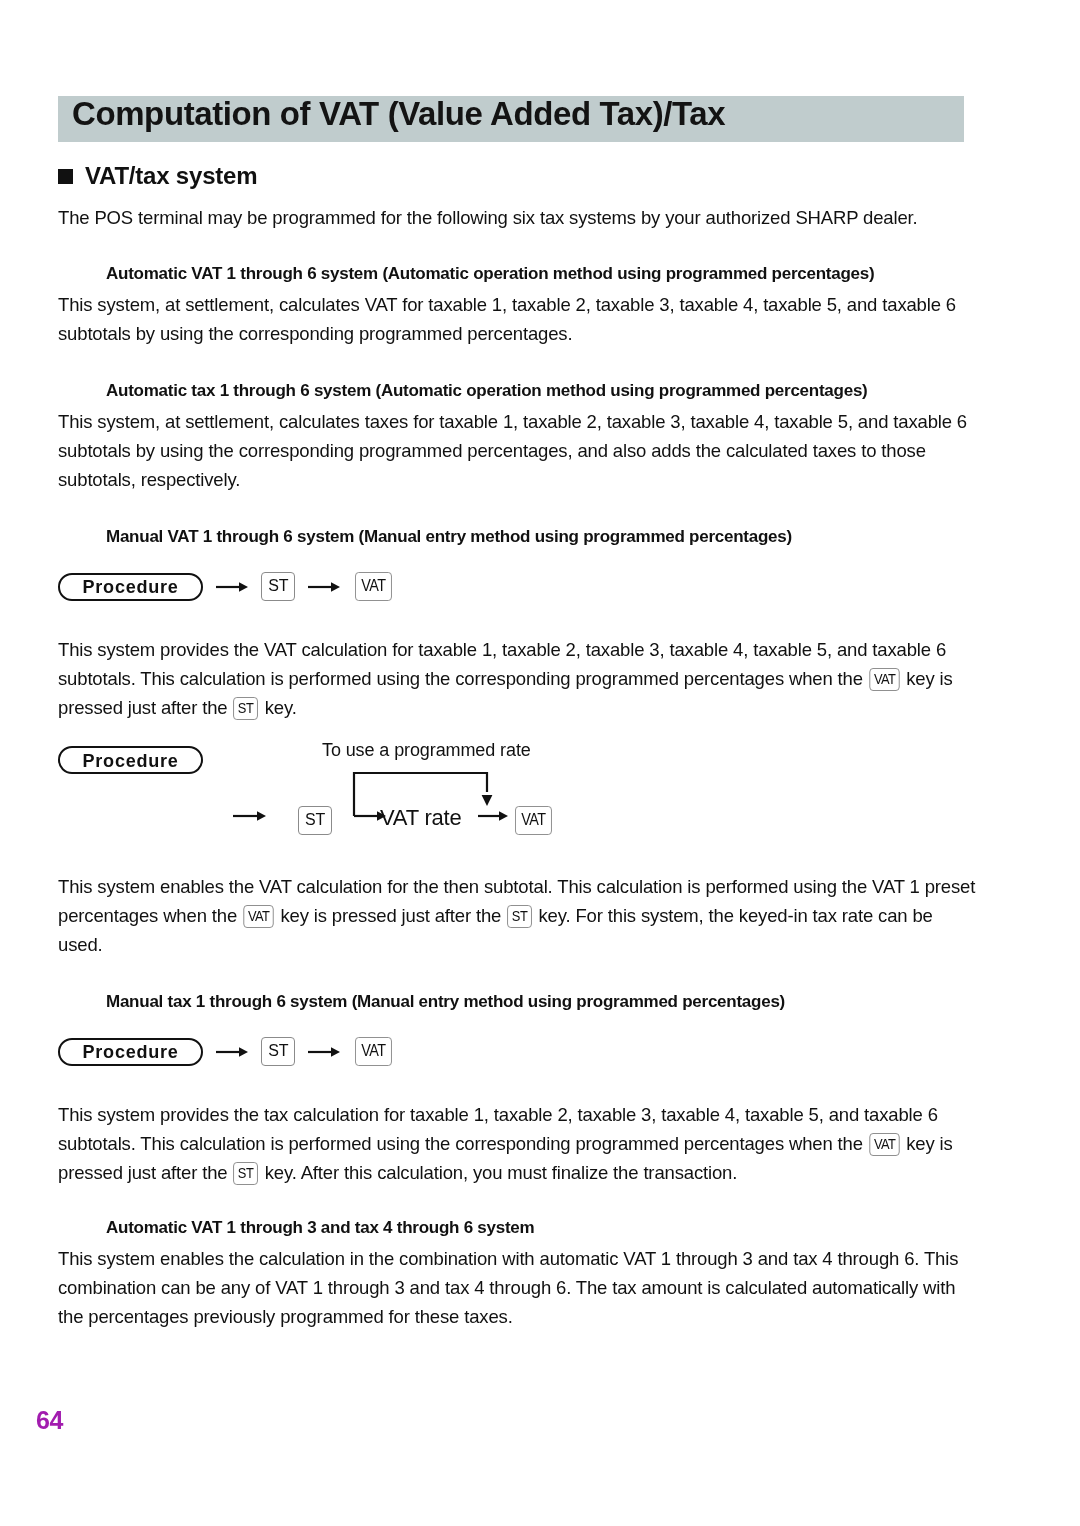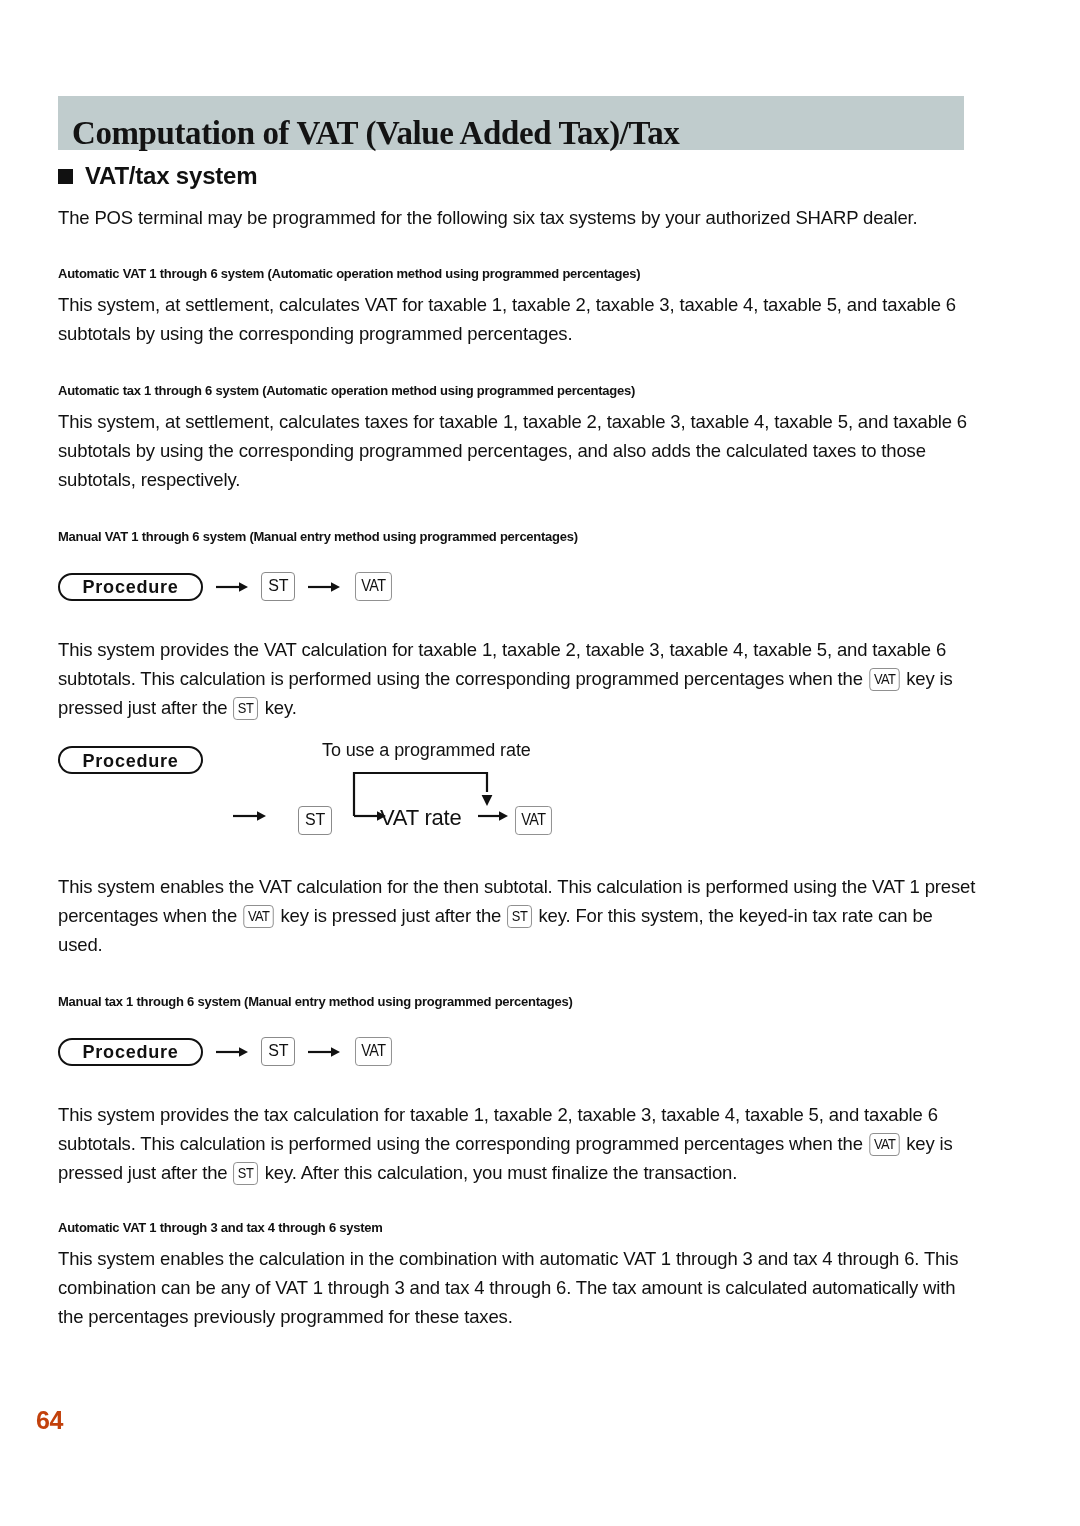--- a/index.html
+++ b/index.html
@@ -22,25 +22,24 @@
     width: 1080px;
     height: 1526px;
   }
 
   
   .title-banner {
     position: absolute;
     left: 58px;
     top: 96px;
     width: 906px;
-    height: 54px;
+    height: 46px;
     background: #c0cccd;
     display: flex;
-    align-items: flex-end;
-    font-family: Liberation Serif, serif;
+    align-items: flex-start;
   }
   .title-banner .title-text {
     font-size: 34px;
     font-weight: bold;
     letter-spacing: -0.4px;
     color: #131313;
     margin-left: 14px;
     line-height: 1;
     transform: scaleX(0.97);
     transform-origin: left center;
@@ -78,25 +77,26 @@
 
   .intro-para {
     font-size: 18.5px;
     line-height: 26px;
     margin-top: 15px;
     letter-spacing: -0.15px;
   }
 
   
   .sub-heading {
-    font-size: 13px;
+    font-size: 17px;
     font-weight: bold;
     letter-spacing: -0.25px;
     line-height: 26px;
     margin-top: 30px;
+    margin-left: 48px;
   }
 
   .body-para {
     font-size: 18.5px;
     line-height: 29px;
     letter-spacing: -0.15px;
     margin-top: 3px;
   }
 
   
@@ -184,21 +184,21 @@
     top: 0;
   }
 
   
   .page-number {
     position: absolute;
     left: 36px;
     top: 1406px;
     font-size: 25px;
     font-weight: bold;
-    color: #c2410c;
+    color: #a21caf;
     letter-spacing: -0.5px;
   }
 </style>
 </head>
 <body>
 
 <div class="page">
 
   <div class="title-banner">
     <span class="title-text">Computation of VAT (Value Added Tax)/Tax</span>

